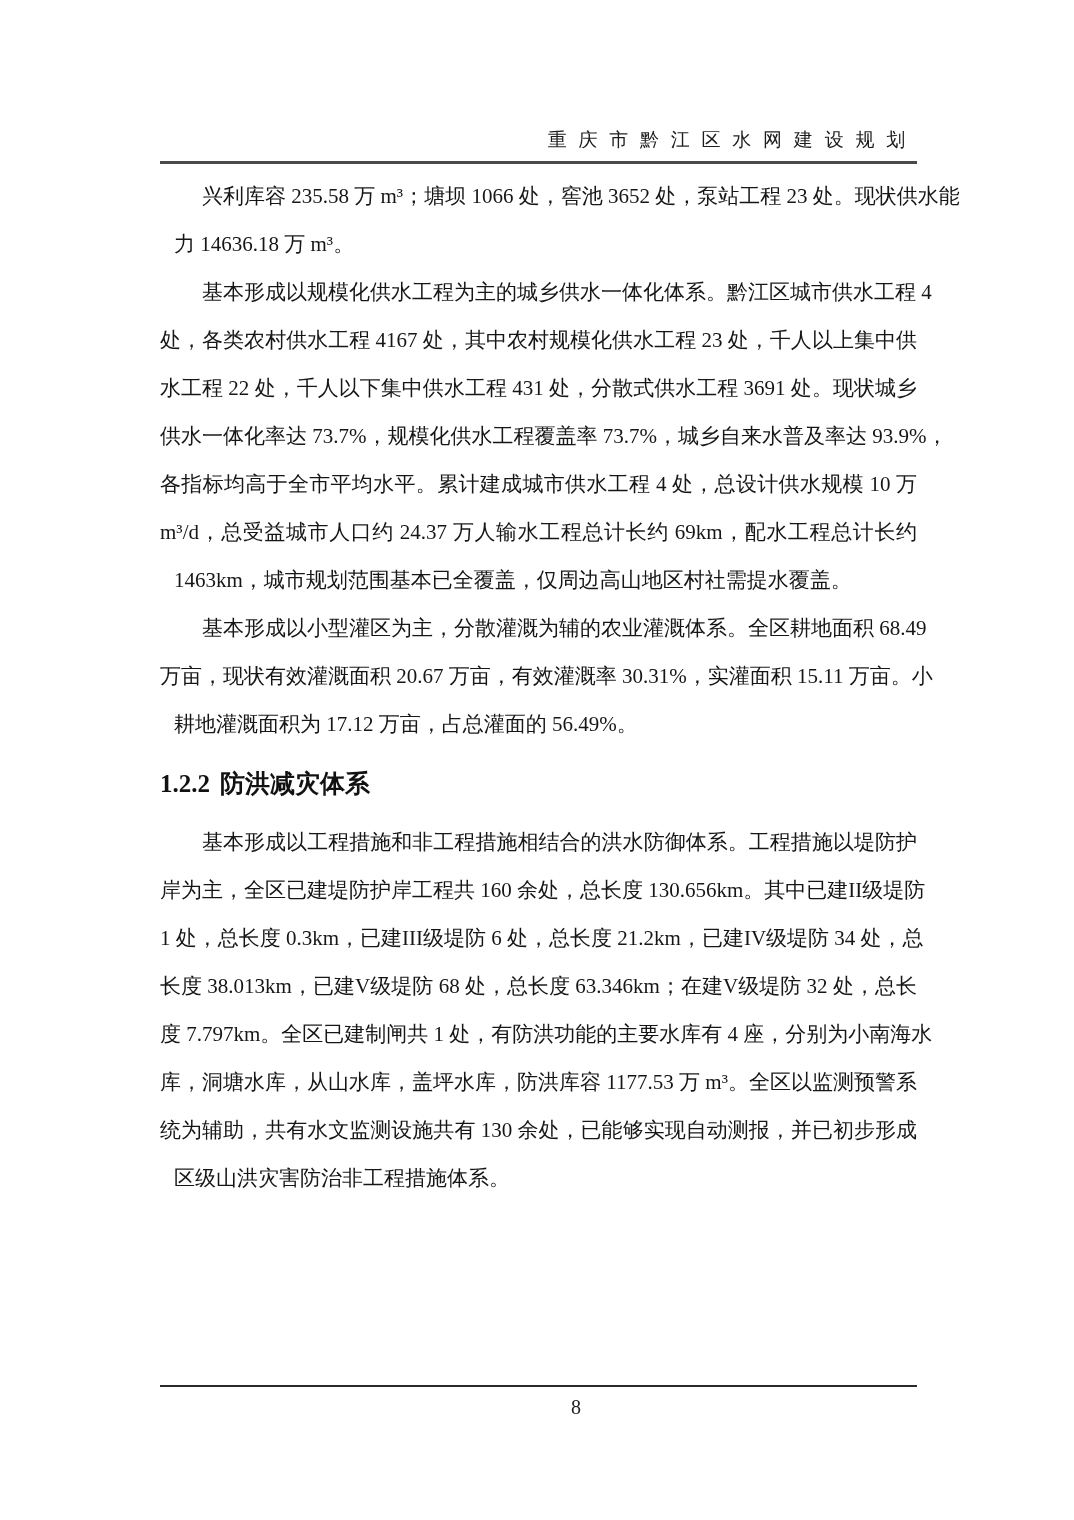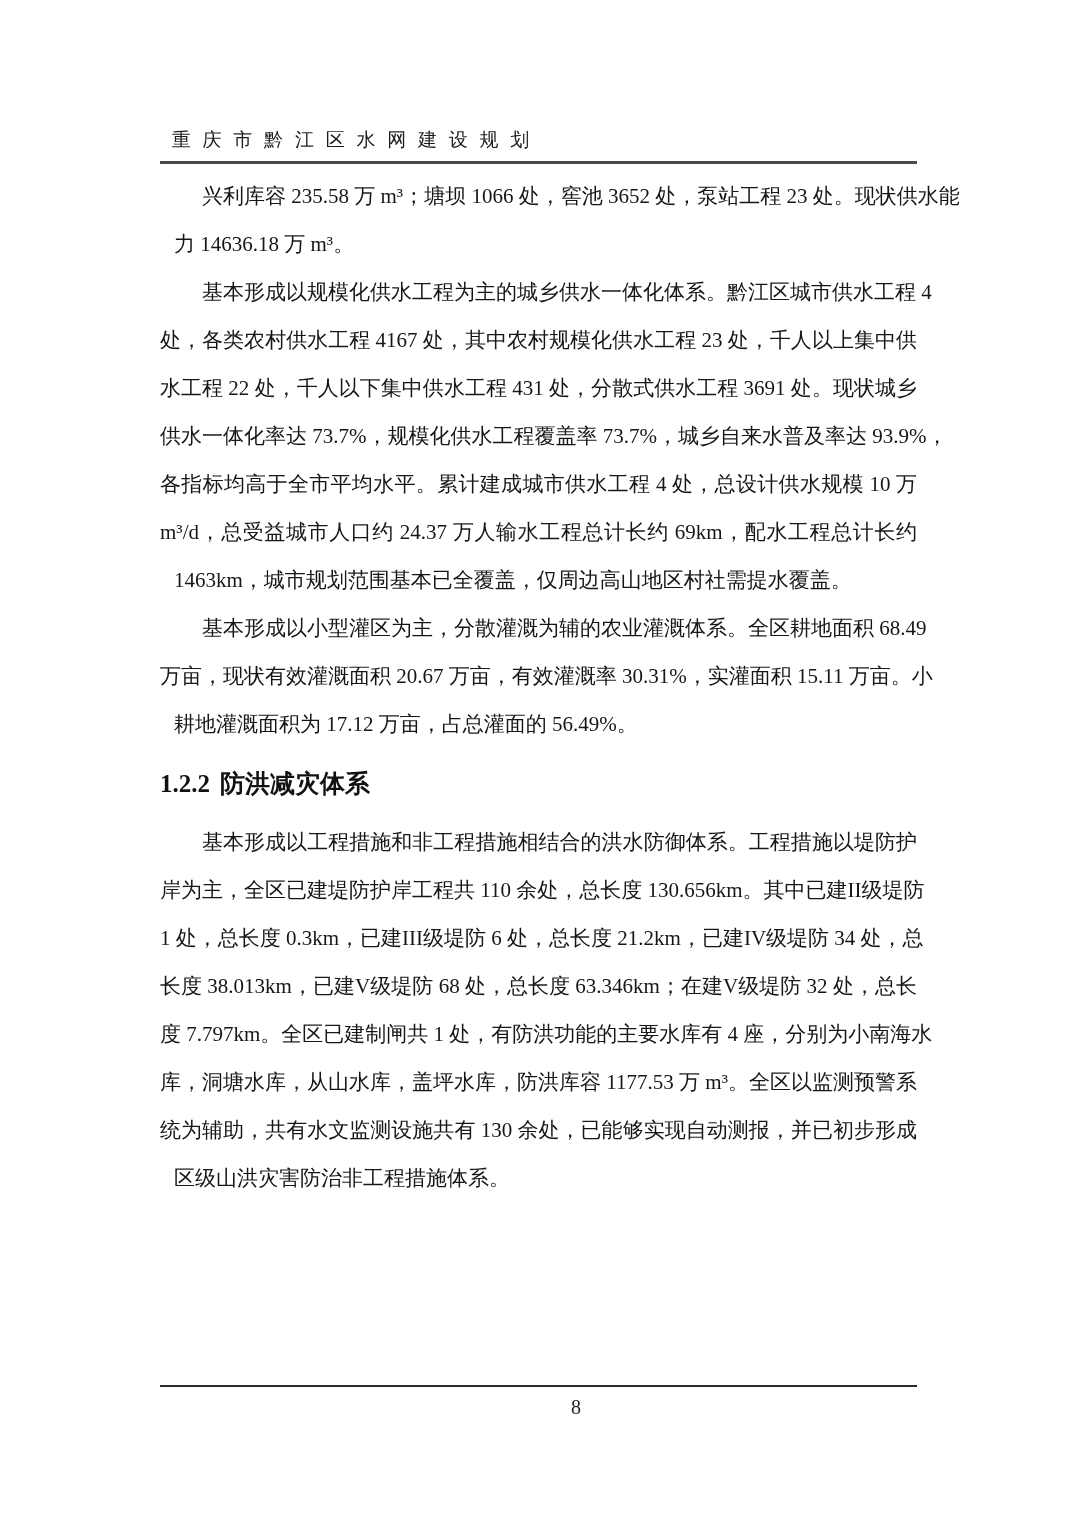--- a/index.html
+++ b/index.html
@@ -13,21 +13,21 @@
     overflow: hidden;
   }
   .page-header {
     position: absolute;
     top: 0;
     left: 160px;
     width: 757px;
     height: 164px;
     display: flex;
     align-items: flex-end;
-    justify-content: flex-start;
+    justify-content: flex-end;
     border-bottom: 3px solid #4a4a4a;
     padding-bottom: 8px;
   }
   .header-title {
     font-family: "Liberation Sans", "DejaVu Sans", sans-serif;
     font-size: 19px;
     letter-spacing: 0.62em;
     text-indent: 0.62em; 
     white-space: nowrap;
     color: #1c1c1c;
@@ -120,21 +120,21 @@
     <div class="line">万亩，现状有效灌溉面积 20.67 万亩，有效灌溉率 30.31%，实灌面积 15.11 万亩。小</div>
     <div class="line last">耕地灌溉面积为 17.12 万亩，占总灌面的 56.49%。</div>
   </div>
 
   <h2 class="section-heading">
     <span class="heading-number">1.2.2</span><span class="heading-text">防洪减灾体系</span>
   </h2>
 
   <div>
     <div class="line indent">基本形成以工程措施和非工程措施相结合的洪水防御体系。工程措施以堤防护</div>
-    <div class="line">岸为主，全区已建堤防护岸工程共 110 余处，总长度 130.656km。其中已建II级堤防</div>
+    <div class="line">岸为主，全区已建堤防护岸工程共 160 余处，总长度 130.656km。其中已建II级堤防</div>
     <div class="line">1 处，总长度 0.3km，已建III级堤防 6 处，总长度 21.2km，已建IV级堤防 34 处，总</div>
     <div class="line">长度 38.013km，已建V级堤防 68 处，总长度 63.346km；在建V级堤防 32 处，总长</div>
     <div class="line">度 7.797km。全区已建制闸共 1 处，有防洪功能的主要水库有 4 座，分别为小南海水</div>
     <div class="line">库，洞塘水库，从山水库，盖坪水库，防洪库容 1177.53 万 m³。全区以监测预警系</div>
     <div class="line">统为辅助，共有水文监测设施共有 130 余处，已能够实现自动测报，并已初步形成</div>
     <div class="line last">区级山洪灾害防治非工程措施体系。</div>
   </div>
 
 </main>
 

